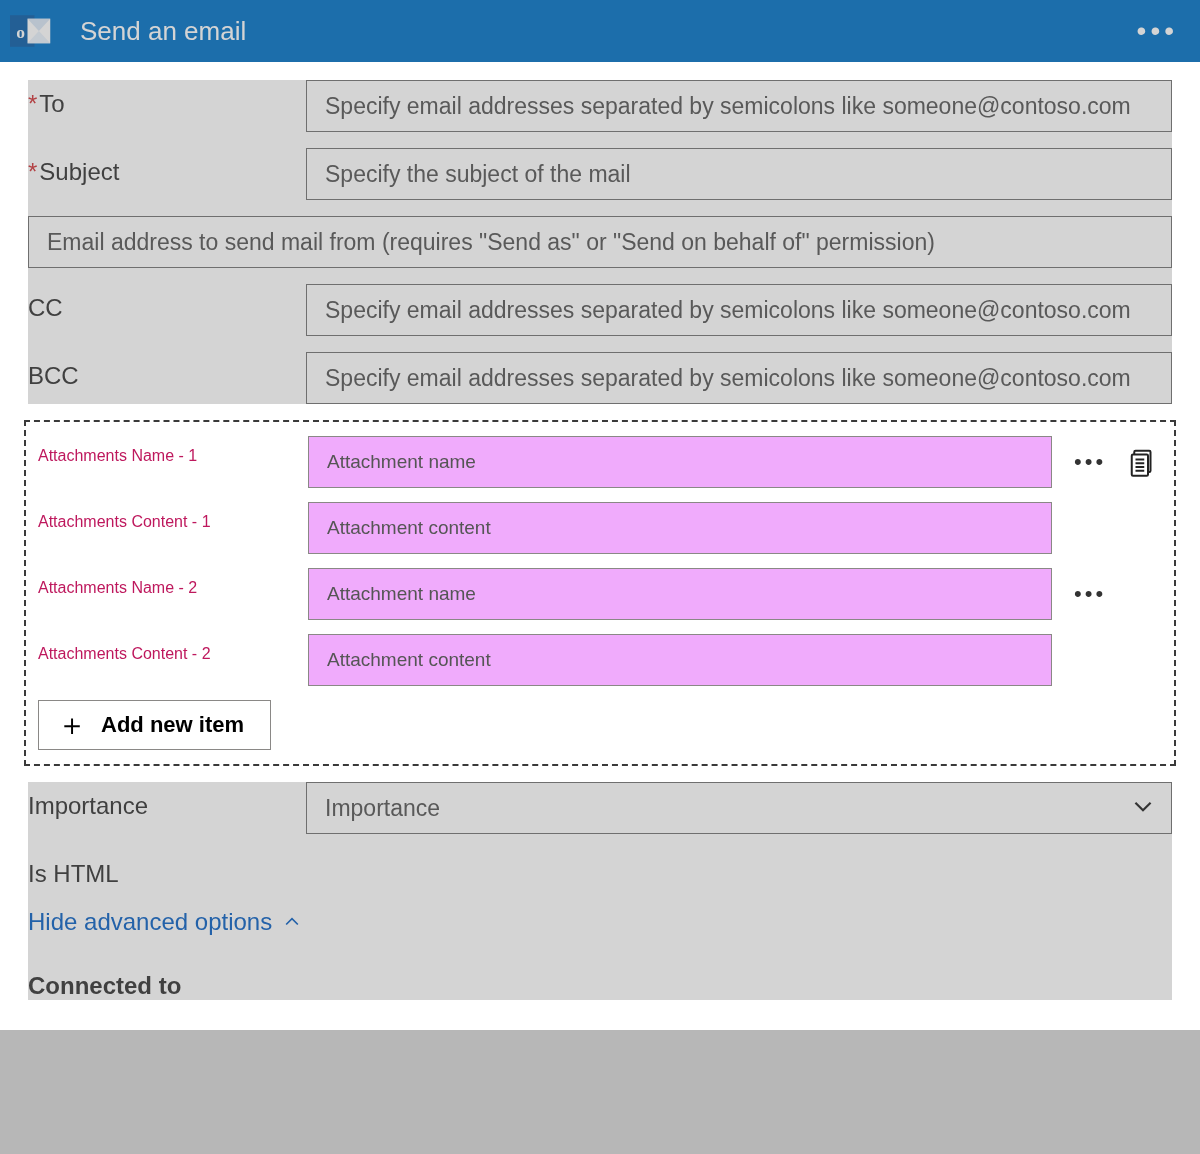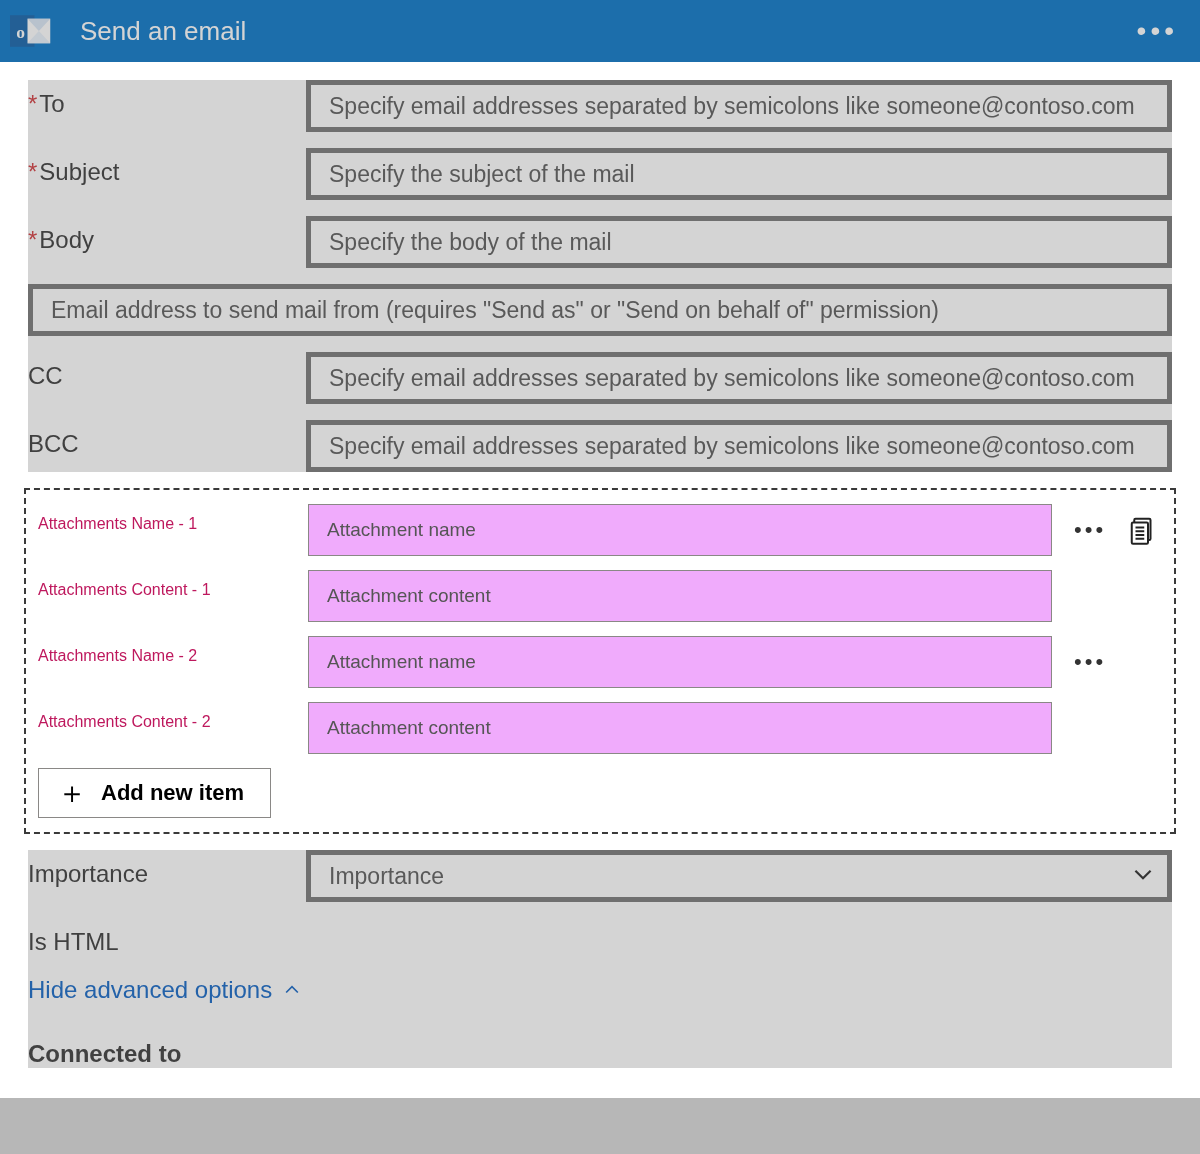--- a/index.html
+++ b/index.html
@@ -54,21 +54,21 @@
     width: 278px;
     font-size: 24px;
     color: #333;
     padding-top: 10px;
     flex-shrink: 0;
   }
   .req { color: #d13438; margin-right: 2px; }
   .input {
     flex: 1;
     height: 52px;
-    border: 5px solid #737373;
+    border: 1px solid #737373;
     font-size: 23px;
     color: #555;
     padding: 0 18px;
     background: #fff;
     font-family: inherit;
     outline: none;
     overflow: hidden;
     text-overflow: ellipsis;
     white-space: nowrap;
   }
@@ -218,24 +218,20 @@
     <div class="row">
       <div class="label"><span class="req">*</span><span>To</span></div>
       <input class="input" placeholder="Specify email addresses separated by semicolons like someone@contoso.com" style="">
     </div>
 
     <div class="row">
       <div class="label"><span class="req">*</span><span>Subject</span></div>
       <input class="input" placeholder="Specify the subject of the mail" style="">
     </div>
 
-    <div class="row">
-      <div class="label"><span class="req">*</span><span>Body</span></div>
-      <input class="input" placeholder="Specify the body of the mail" style="">
-    </div>
 
     <div class="row">
       <input class="input" placeholder="Email address to send mail from (requires &quot;Send as&quot; or &quot;Send on behalf of&quot; permission)" style="">
     </div>
 
     <div class="row">
       <div class="label">CC</div>
       <input class="input" placeholder="Specify email addresses separated by semicolons like someone@contoso.com" style="">
     </div>
 

